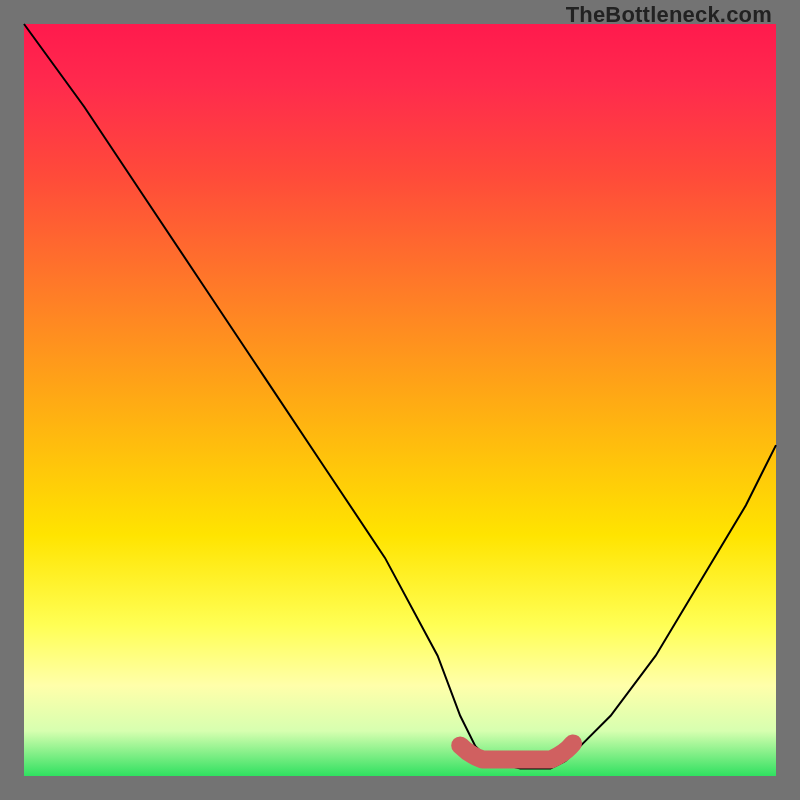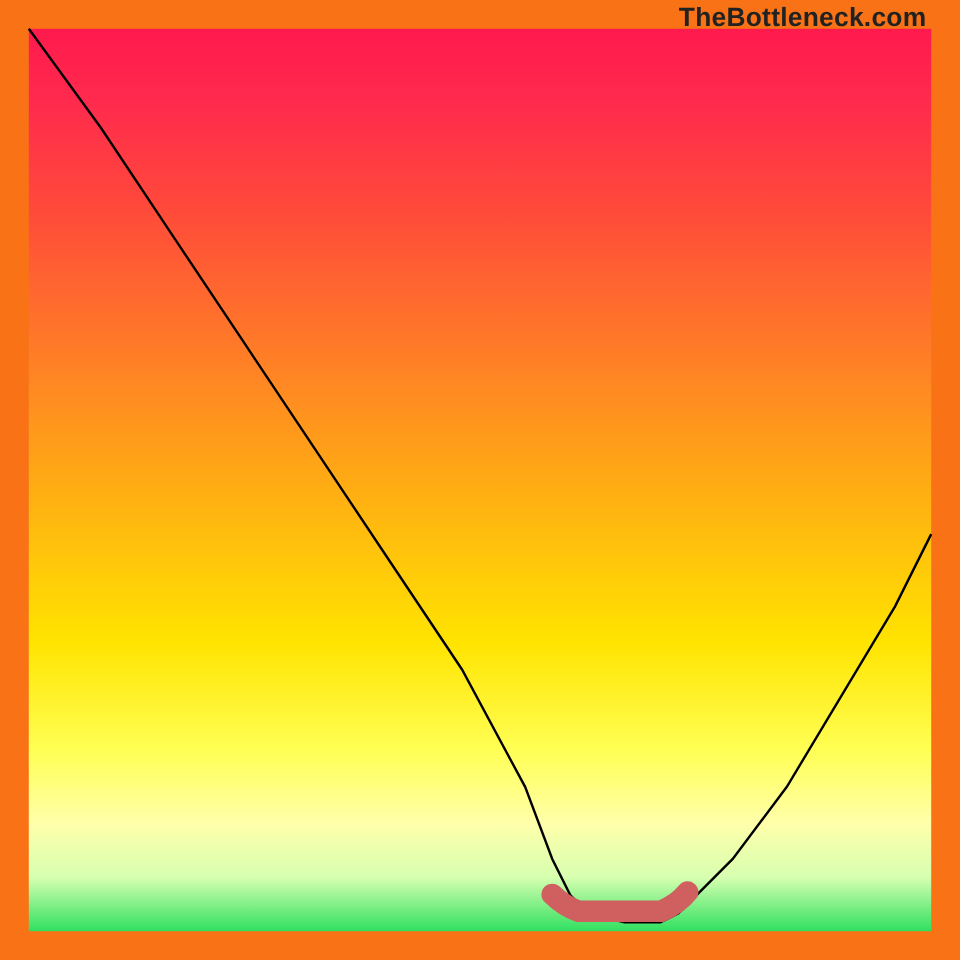--- a/index.html
+++ b/index.html
@@ -1,17 +1,17 @@
 <!DOCTYPE html>
 <html><head>
 <meta charset="utf-8">
 <style>
   * { margin: 0; padding: 0; box-sizing: border-box; }
   html, body { width: 800px; height: 800px; background: #000; overflow: hidden; }
-  .frame { position: relative; width: 800px; height: 800px; background: #f97316; }
+  .frame { position: relative; width: 800px; height: 800px; background: #737373; }
   .plot-area {
     position: absolute;
     left: 24px;
     top: 24px;
     width: 752px;
     height: 752px;
     
     background: linear-gradient(to bottom,
       #ff1a4d 0%,
       #ff2a4d 8%,

